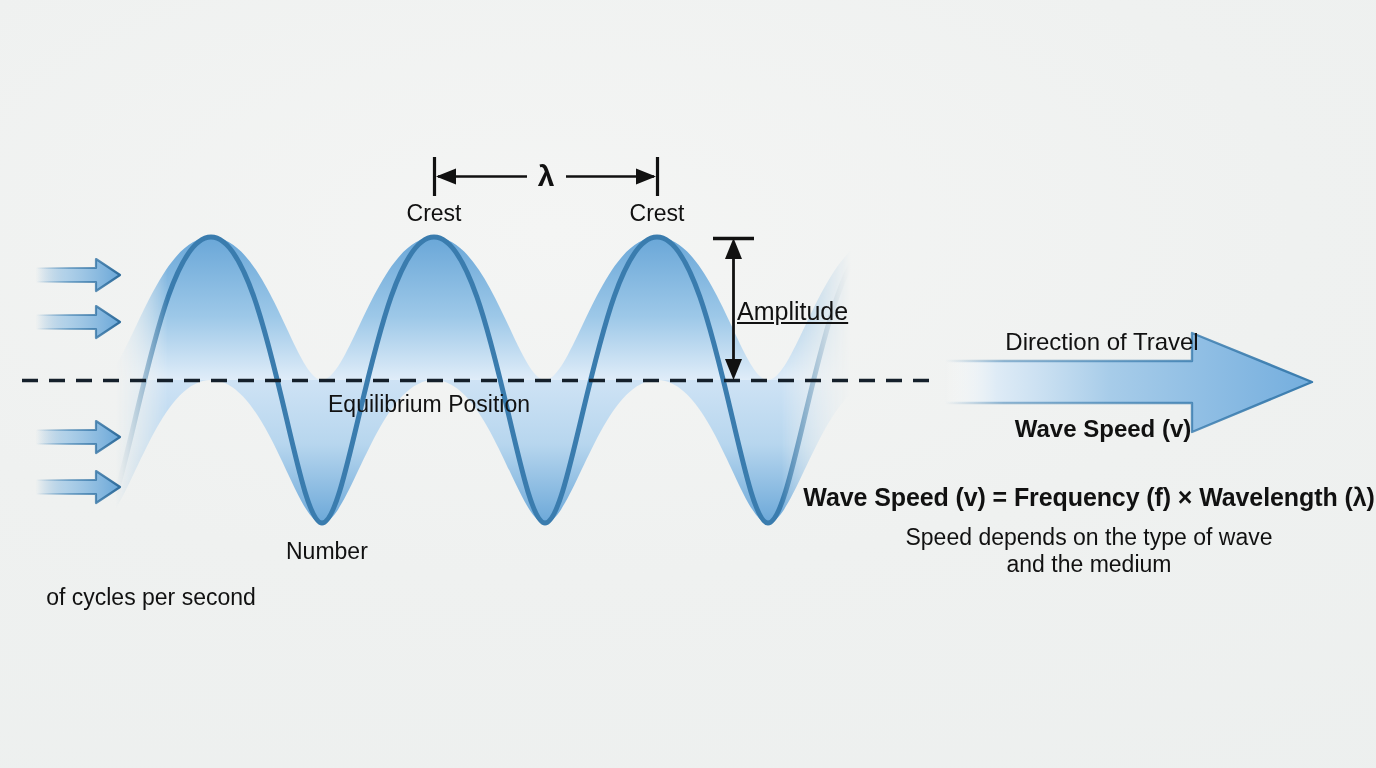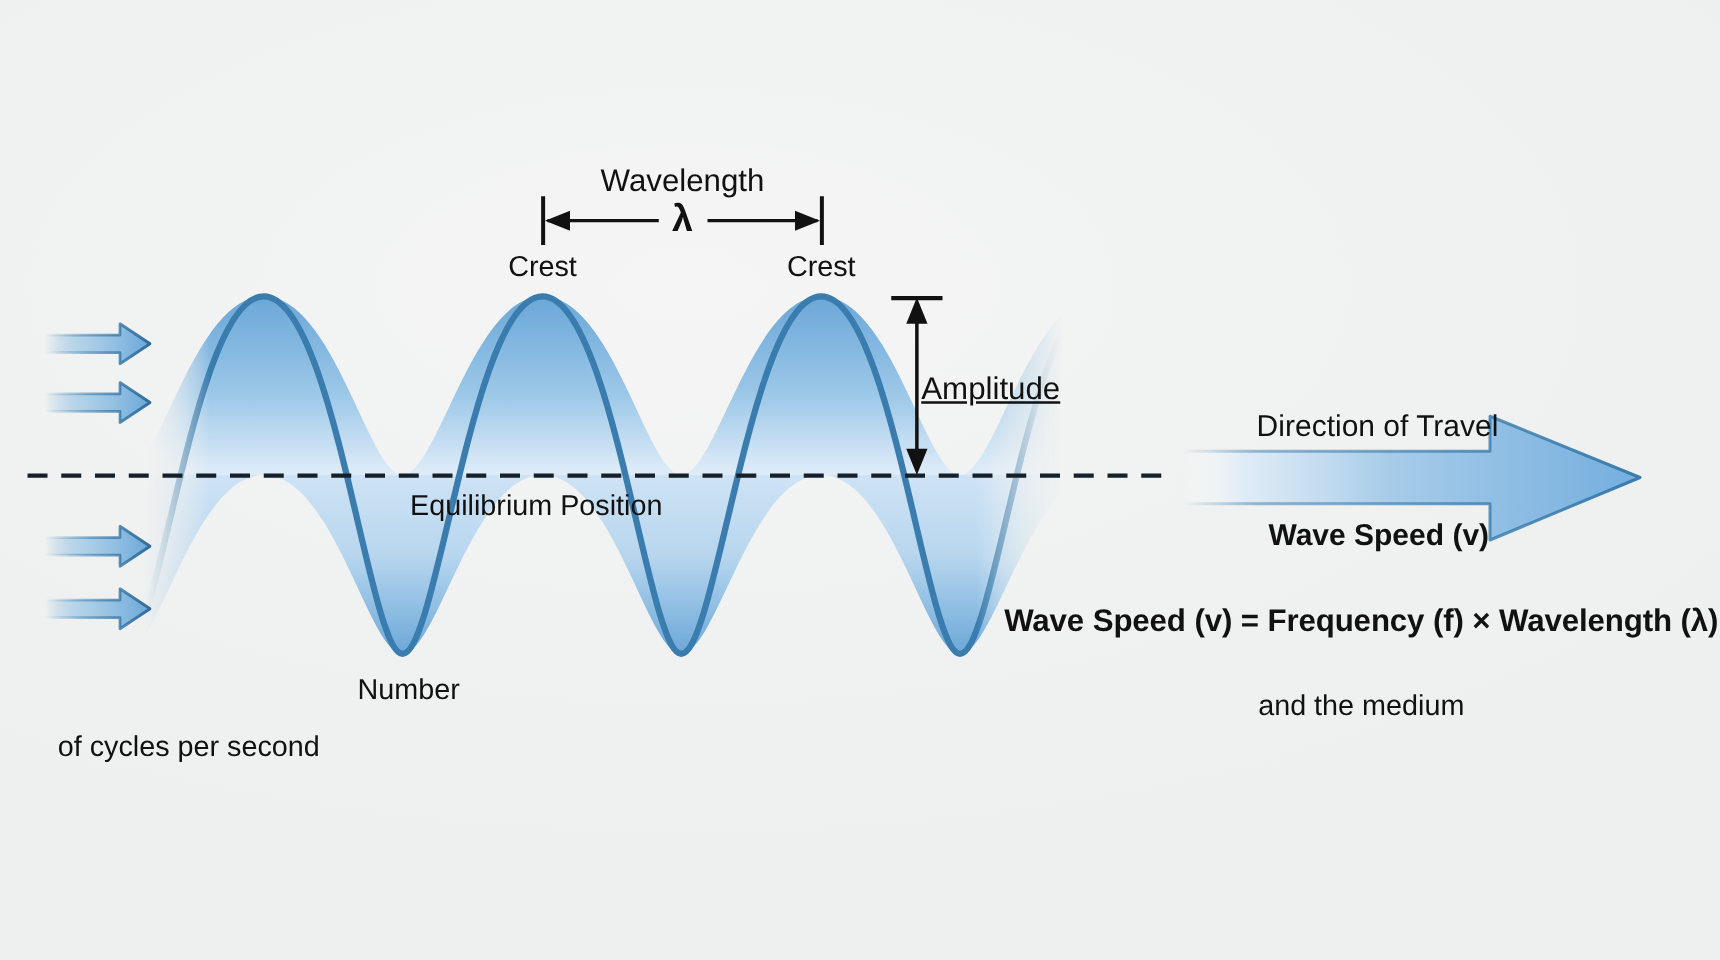--- a/index.html
+++ b/index.html
@@ -157,21 +157,20 @@
       <g>
         <path d="M 36,480 L 96,480 L 96,471 L 120,487 L 96,503 L 96,494 L 36,494 Z" fill="url(#smallArrow)" stroke="url(#smallArrowStroke)" stroke-width="2.2" stroke-linejoin="round"></path>
       </g>
     </g>
 
     <g>
       <path d="M 945,361 L 1192,361 L 1192,333 L 1312,382 L 1192,432 L 1192,403 L 945,403 Z" fill="url(#bigArrow)" stroke="url(#bigArrowStroke)" stroke-width="2.4" stroke-linejoin="round"></path>
     </g>
   </svg>
 
-  <div class="lbl t-wavelength center" style="left:446px; top:131px; width:200px;">Wavelength</div>
 
   <div class="lbl t-lambda center" style="left:516px; top:159px; width:60px;">λ</div>
 
   <div class="lbl t-crest center" style="left:384px; top:200px; width:100px;">Crest</div>
 
   <div class="lbl t-crest center" style="left:607px; top:200px; width:100px;">Crest</div>
 
   <div class="lbl t-amplitude" style="left:737px; top:297px;">Amplitude</div>
 
   <div class="lbl t-equil" style="left:328px; top:391px;">Equilibrium Position</div>
@@ -179,15 +178,16 @@
   <div class="lbl t-trough" style="left:286px; top:538px;">Number</div>
 
   <div class="lbl t-freq center" style="left:26px; top:584px; width:250px;">of cycles per second</div>
 
   <div class="lbl t-dir center" style="left:1002px; top:328px; width:200px;">Direction of Travel</div>
 
   <div class="lbl t-speed center" style="left:1013px; top:415px; width:180px;">Wave Speed (v)</div>
 
   <div class="lbl t-formula center" style="left:802px; top:483px; width:574px;">Wave Speed (v) = Frequency (f) × Wavelength (λ)</div>
 
+  <div class="lbl t-note center" style="left:812px; top:524px; width:554px;">Speed depends on the type of wave</div>
   <div class="lbl t-note center" style="left:812px; top:551px; width:554px;">and the medium</div>
 
 </div>
 
 </body></html>

